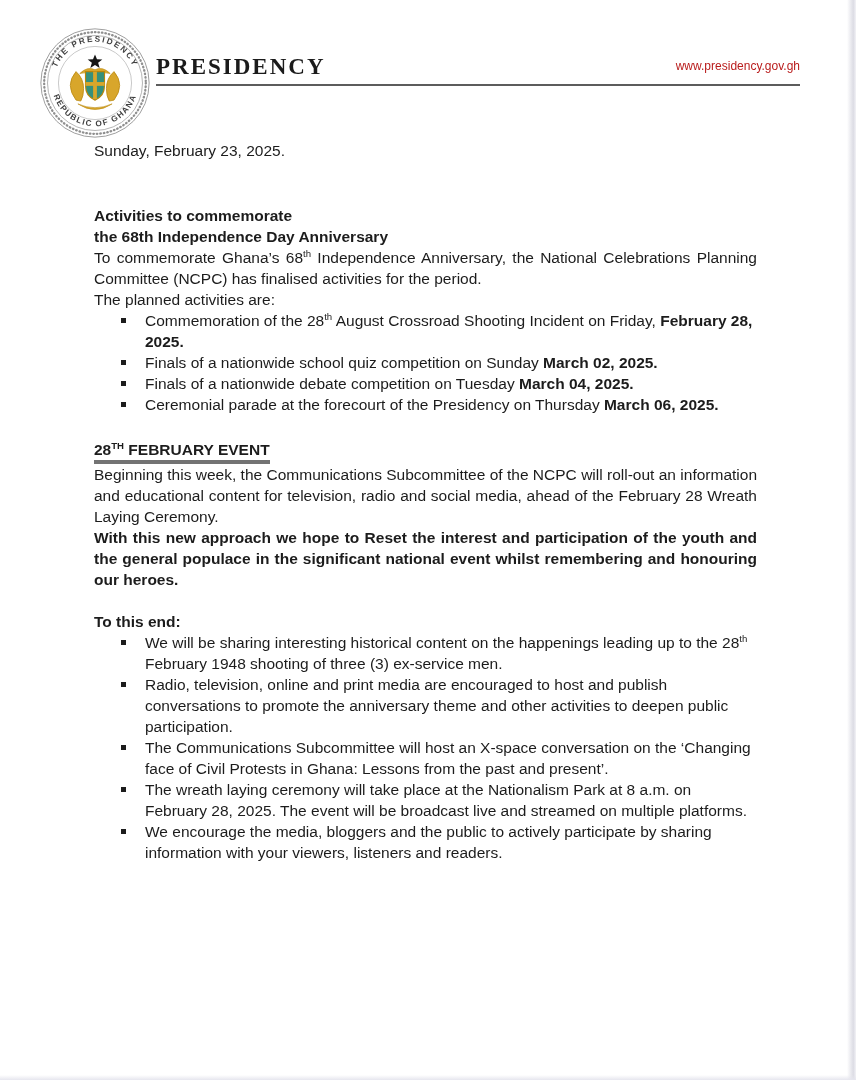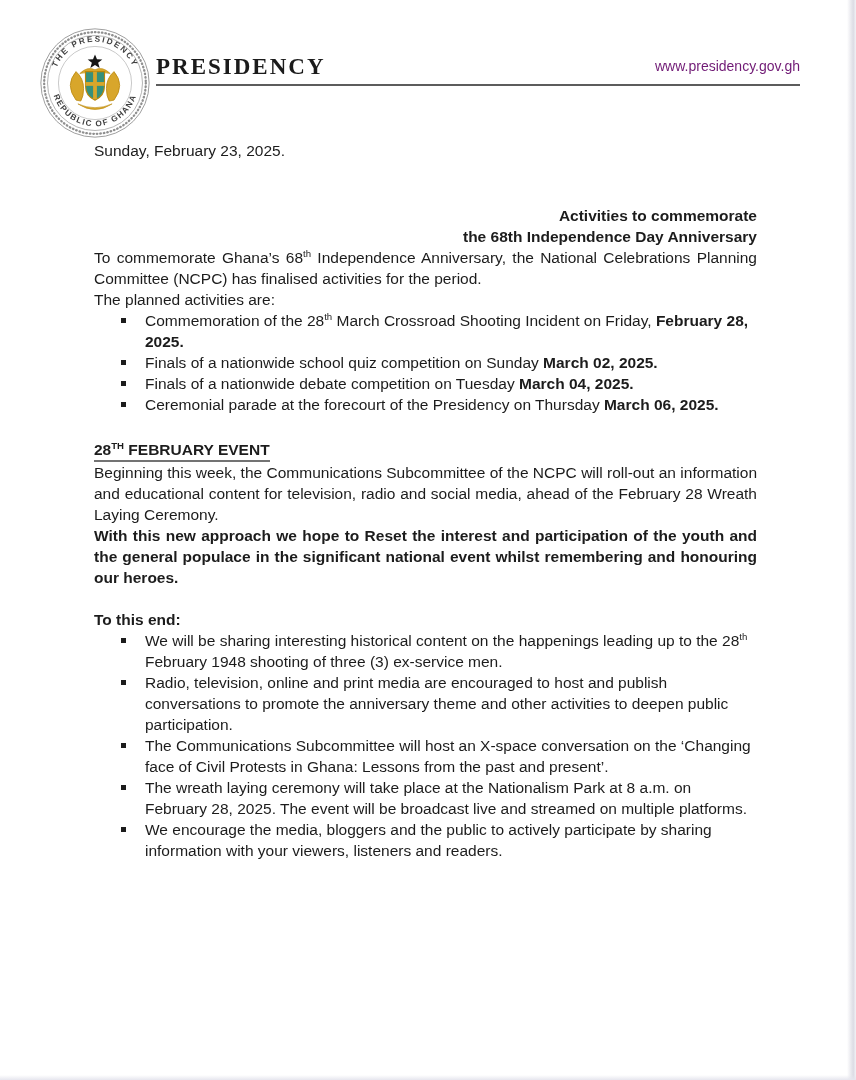--- a/index.html
+++ b/index.html
@@ -28,42 +28,42 @@
   
   .header { display: flex; align-items: flex-start; padding: 26px 56px 0 38px; }
   .logo-wrap { width: 114px; height: 114px; flex: none; }
   .header-right { flex: 1; margin-left: 4px; padding-top: 30px; }
   .brand-row { display: flex; justify-content: space-between; align-items: flex-start; }
   .brand {
     font-family: "Liberation Serif", "DejaVu Serif", serif;
     font-weight: 700; font-size: 23px; line-height: 22px;
     letter-spacing: 2px; color: #1b1b1b;
   }
-  .site-url { font-size: 14px; color: #701a75; padding-bottom: 1px; }
+  .site-url { font-size: 12px; color: #b91c1c; padding-bottom: 1px; }
   .header-rule { border-bottom: 2px solid #5c5c5c; margin-top: 6px; }
 
   
   .content { padding: 0 99px 0 94px; }
   .doc-date { text-align: right; margin-top: 32px; }
-  .doc-title { text-align: right; font-weight: 700; margin-top: 44px; }
+  .doc-title { text-align: left; font-weight: 700; margin-top: 44px; }
   p.para { margin: 0; text-align: justify; }
   .intro { margin-top: 28px; }
   .lead { margin-top: 22px; text-align: left; }
   .closing { margin-top: 21px; }
   .mt21 { margin-top: 21px; font-weight: bold; }
 
   ul.doc-list { list-style: none; margin: 0; padding: 0; }
   ul.doc-list li { position: relative; padding-left: 51px; text-align: left; }
   ul.doc-list li::before {
     content: ""; position: absolute; left: 27px; top: 8px;
     width: 5px; height: 5px; background: #1c1c1c;
   }
 
   .section-heading { margin: 24px 0 0 0; font-size: 15.5px; font-weight: 700; line-height: 21px; }
-  .section-heading .underline { display: inline-block; border-bottom: 2px solid #737373; padding-bottom: 0px; }
+  .section-heading .underline { display: inline-block; border-bottom: 4px solid #737373; padding-bottom: 0px; }
 
   sup { font-size: 0.62em; line-height: 0; vertical-align: super; letter-spacing: 0; margin-top: 21px; }
   .seg-bold { font-weight: 700; }
 </style>
 </head>
 <body>
 
 <div class="page">
 
   <div class="header">
@@ -118,21 +118,21 @@
     <div class="doc-title">
       <div>Activities to commemorate</div>
       <div>the 68th Independence Day Anniversary</div>
     </div>
 
     <p class="para intro"><span>To commemorate Ghana’s 68</span><sup>th</sup><span> Independence Anniversary, the National Celebrations Planning Committee (NCPC) has finalised activities for the period.</span></p>
 
     <p class="para lead">The planned activities are:</p>
 
     <ul class="doc-list">
-      <li><span>Commemoration of the 28</span><sup>th</sup><span> March Crossroad Shooting Incident on Friday, </span><span class="seg-bold">February 28, 2025.</span></li>
+      <li><span>Commemoration of the 28</span><sup>th</sup><span> August Crossroad Shooting Incident on Friday, </span><span class="seg-bold">February 28, 2025.</span></li>
       <li><span>Finals of a nationwide school quiz competition on Sunday </span><span class="seg-bold">March 02, 2025.</span></li>
       <li><span>Finals of a nationwide debate competition on Tuesday </span><span class="seg-bold">March 04, 2025.</span></li>
       <li><span>Ceremonial parade at the forecourt of the Presidency on Thursday </span><span class="seg-bold">March 06, 2025.</span></li>
     </ul>
 
     <h2 class="section-heading"><span class="underline"><span>28</span><sup>TH</sup><span> FEBRUARY EVENT</span></span></h2>
 
     <p class="para">Beginning this week, the Communications Subcommittee of the NCPC will roll-out an information and educational content for television, radio and social media, ahead of the February 28 Wreath Laying Ceremony.</p>
 
     <p class="para mt21">With this new approach we hope to Reset the interest and participation of the youth and the general populace in the significant national event whilst remembering and honouring our heroes.</p>

